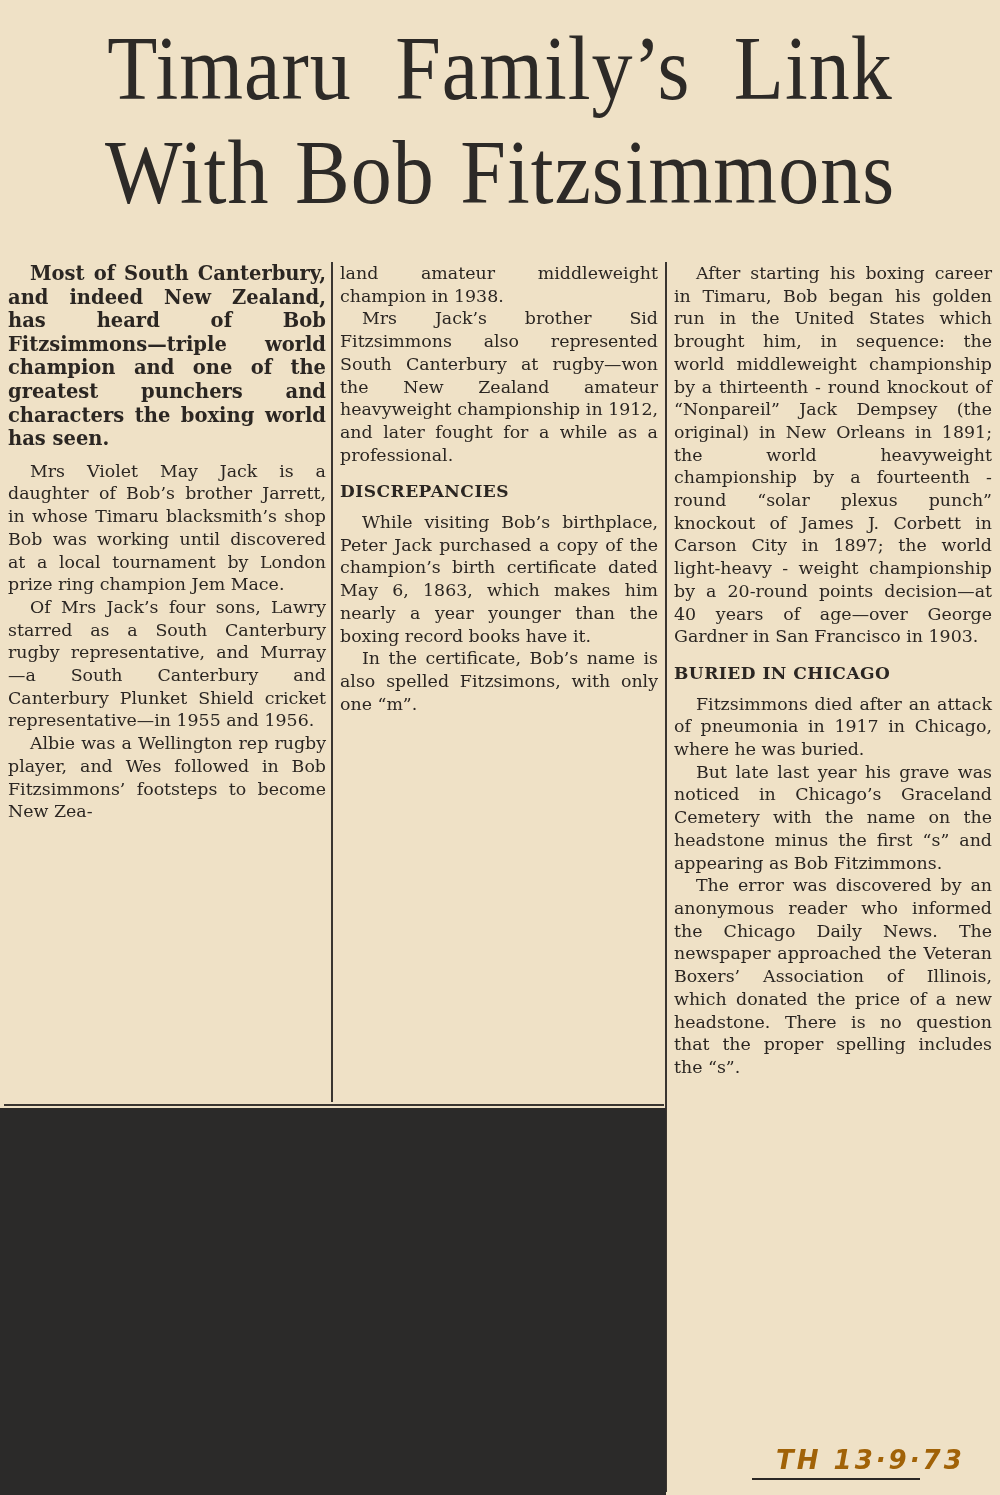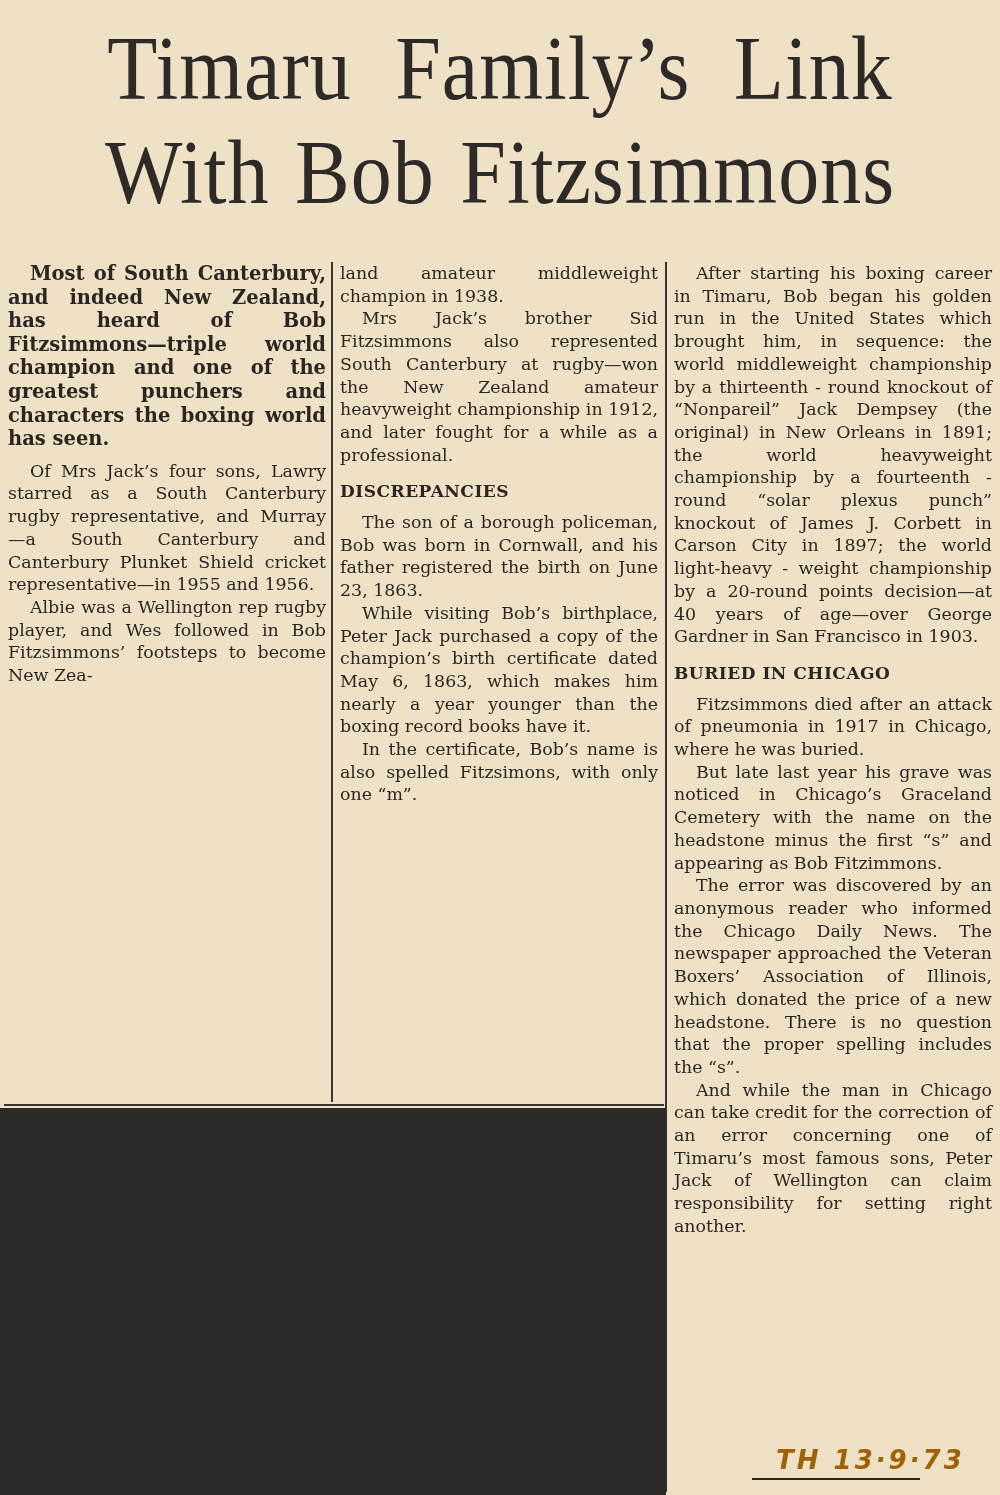--- a/index.html
+++ b/index.html
@@ -60,39 +60,38 @@
 <div class="headline">
   <div class="hl-line hl1">Timaru Family’s Link</div>
   <div class="hl-line hl2">With Bob Fitzsimmons</div>
 </div>
 
 <div class="rule" style="left:331px; top:262px; height:840px;"></div>
 <div class="rule" style="left:665px; top:262px; height:1230px;"></div>
 
 <div class="col col1">
   <p class="lead noind" style="text-indent:22px">Most of South Canterbury, and indeed New Zealand, has heard of Bob Fitzsimmons—triple world champion and one of the greatest punchers and characters the boxing world has seen.</p>
+  <p>Mrs Violet May Jack is a daughter of Bob’s brother Jarrett, in whose Timaru blacksmith’s shop Bob was working until discovered at a local tournament by London prize ring champion Jem Mace.</p>
   <p>Of Mrs Jack’s four sons, Lawry starred as a South Canterbury rugby representative, and Murray—a South Canterbury and Canterbury Plunket Shield cricket representative—in 1955 and 1956.</p>
   <p>Albie was a Wellington rep rugby player, and Wes followed in Bob Fitzsimmons’ footsteps to become New Zea-</p>
 </div>
 
 <div class="col col2">
   <p class="noind">land amateur middleweight champion in 1938.</p>
   <p>Mrs Jack’s brother Sid Fitzsimmons also represented South Canterbury at rugby—won the New Zealand amateur heavyweight championship in 1912, and later fought for a while as a professional.</p>
   <p class="subhead">DISCREPANCIES</p>
-  <p>The son of a borough policeman, Bob was born in Cornwall, and his father registered the birth on June 23, 1863.</p>
   <p>While visiting Bob’s birthplace, Peter Jack purchased a copy of the champion’s birth certificate dated May 6, 1863, which makes him nearly a year younger than the boxing record books have it.</p>
   <p>In the certificate, Bob’s name is also spelled Fitzsimons, with only one “m”.</p>
 </div>
 
 <div class="col col3">
   <p>After starting his boxing career in Timaru, Bob began his golden run in the United States which brought him, in sequence: the world middleweight championship by a thirteenth - round knockout of “Nonpareil” Jack Dempsey (the original) in New Orleans in 1891; the world heavyweight championship by a fourteenth - round “solar plexus punch” knockout of James J. Corbett in Carson City in 1897; the world light-heavy - weight championship by a 20-round points decision—at 40 years of age—over George Gardner in San Francisco in 1903.</p>
   <p class="subhead">BURIED IN CHICAGO</p>
   <p>Fitzsimmons died after an attack of pneumonia in 1917 in Chicago, where he was buried.</p>
   <p>But late last year his grave was noticed in Chicago’s Graceland Cemetery with the name on the headstone minus the first “s” and appearing as Bob Fitzimmons.</p>
   <p>The error was discovered by an anonymous reader who informed the Chicago Daily News. The newspaper approached the Veteran Boxers’ Association of Illinois, which donated the price of a new headstone. There is no question that the proper spelling includes the “s”.</p>
-  <p>And while the man in Chicago can take credit for the correction of an error concerning one of Timaru’s most famous sons, Peter Jack of Wellington can claim responsibility for setting right another.</p>
 </div>
 
 <div class="dark-rule"></div>
 <div class="dark"></div>
 
 <div class="sig">TH 13·9·73</div>
 <div class="sig-underline"></div>
 
 </body></html>

